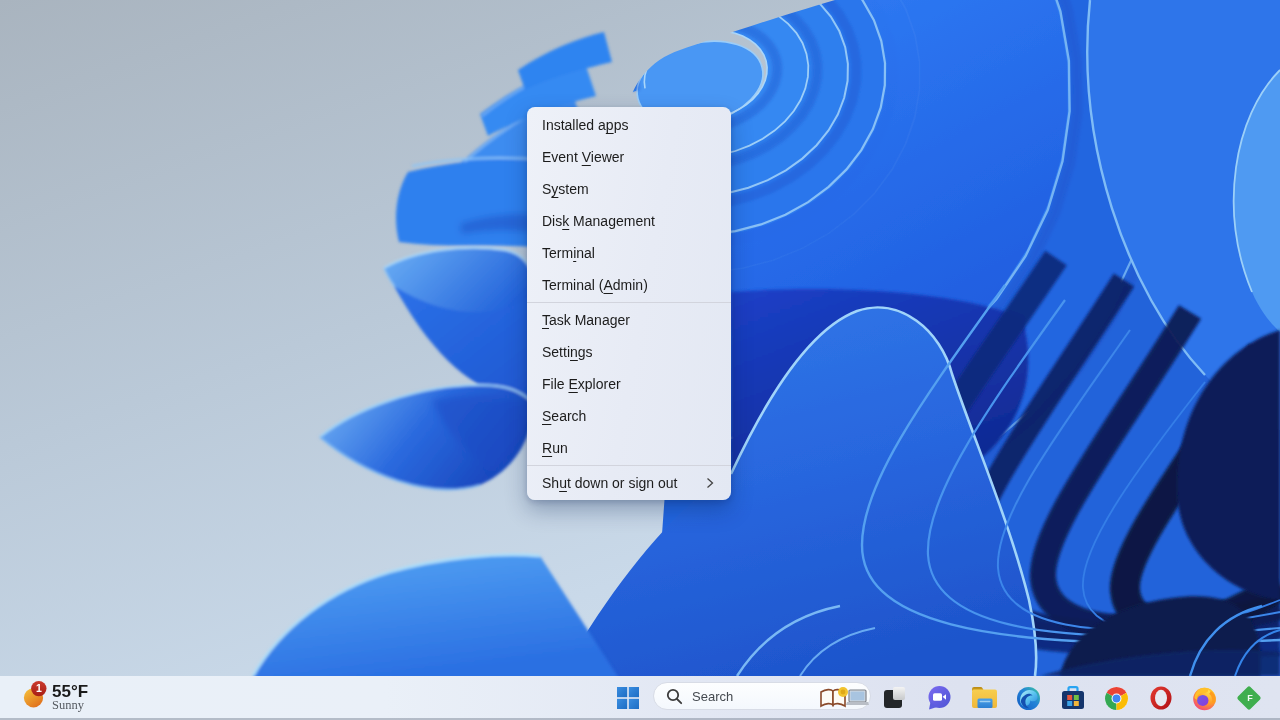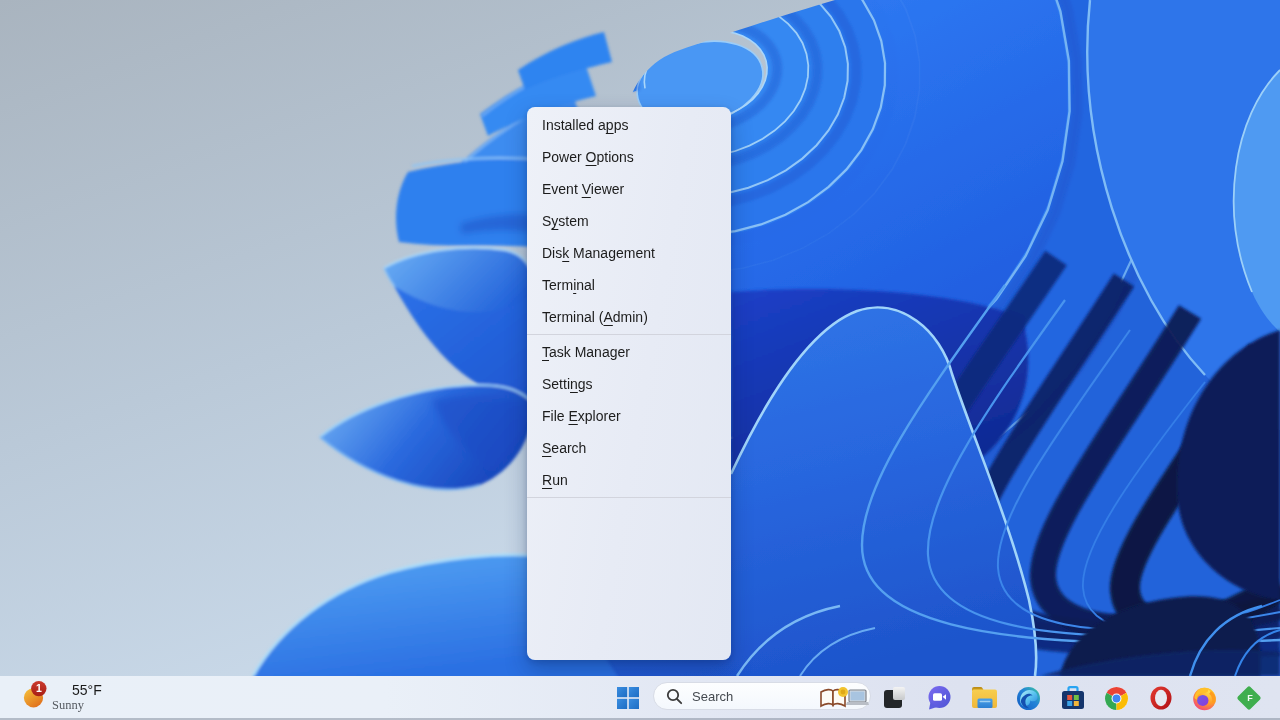--- a/index.html
+++ b/index.html
@@ -1,26 +1,26 @@
 <!DOCTYPE html>
 <html><head>
 <meta charset="utf-8">
 <style>
 html,body{margin:0;padding:0;width:1280px;height:720px;overflow:hidden;font-family:"Liberation Sans",sans-serif;}
 #stage{position:relative;width:1280px;height:720px;overflow:hidden;}
 #wall{position:absolute;left:0;top:0;}
-#menu{position:absolute;left:527px;top:107px;width:204px;height:553px;background:linear-gradient(100deg,#eef1f8 0%,#e7ebf5 55%,#e3e8f3 100%);border-radius:8px;box-shadow:0 10px 22px rgba(0,30,80,.30), 0 2px 6px rgba(0,30,80,.18);box-sizing:border-box;}
+#menu{position:absolute;left:527px;top:107px;width:204px;height:393px;background:linear-gradient(100deg,#eef1f8 0%,#e7ebf5 55%,#e3e8f3 100%);border-radius:8px;box-shadow:0 10px 22px rgba(0,30,80,.30), 0 2px 6px rgba(0,30,80,.18);box-sizing:border-box;}
 #menu .it{position:relative;height:32px;line-height:32px;padding-left:15px;font-size:14px;color:#1c1c1c;white-space:nowrap;}
 #menu .pad{height:2px;}
 #menu .sep{height:1px;background:#d2d4dd;margin:1px 0;}
 #menu .u{text-decoration:underline;text-underline-offset:3px;text-decoration-thickness:1px;}
 #menu .arrow{position:absolute;right:17px;top:10px;}
 #bar{position:absolute;left:0;top:676px;width:1280px;height:44px;box-shadow:inset 0 -2px 0 rgba(125,135,152,0.5);background:linear-gradient(90deg,#e9f0f8 0%,#eaf0f8 30%,#e2e7f3 55%,#dde2f0 75%,#dfe4f1 100%);}
 #bar .abs{position:absolute;}
-#wx-temp{position:absolute;left:52px;top:6px;font-size:14px;font-weight:400;color:#1a1a1a;margin-left:20px;}
+#wx-temp{position:absolute;left:52px;top:6px;font-size:17px;font-weight:700;color:#1a1a1a;}
 #wx-cond{position:absolute;left:52px;top:22px;font-size:12.5px;color:#555a60;font-family:Liberation Serif, serif;}
 #search{position:absolute;left:653px;top:6px;width:218px;height:28px;background:linear-gradient(180deg,#fdfeff,#f4f8fd);border:1px solid #d8dce6;border-radius:15px;box-sizing:border-box;}
 #search .txt{position:absolute;left:38px;top:6px;font-size:13px;color:#454a50;}
 </style>
 </head>
 <body>
 <div id="stage">
 
 <svg id="wall" width="1280" height="720" viewBox="0 0 1280 720">
   <defs>
@@ -152,33 +152,35 @@
     <path d="M 320 437 C 365 475 430 500 480 485" fill="none" stroke="#77b4f3" stroke-width="1.8"></path>
     <path d="M 432 400 C 470 392 505 395 524 405 C 527 430 514 456 492 470 C 462 450 442 425 432 400 Z" fill="#1b4cc4" opacity="0.55" filter="url(#b3)"></path>
     <path d="M 253 676 C 280 628 330 590 390 572 C 440 558 498 552 540 556 L 620 680 L 253 680 Z" fill="url(#bowlg)"></path>
     <path d="M 253 676 C 280 628 330 590 390 572 C 440 558 498 552 540 556" fill="none" stroke="#abddfa" stroke-width="2.8"></path>
   </g>
 </svg>
 
 <div id="menu">
   <div class="pad"></div>
   <div class="it">Installed a<span class="u">p</span>ps</div>
-  <div class="it">Power <span class="u">O</span>ptions</div>
   <div class="it">Event <span class="u">V</span>iewer</div>
   <div class="it">S<span class="u">y</span>stem</div>
   <div class="it">Dis<span class="u">k</span> Management</div>
   <div class="it">Term<span class="u">i</span>nal</div>
   <div class="it">Terminal (<span class="u">A</span>dmin)</div>
   <div class="sep"></div>
   <div class="it"><span class="u">T</span>ask Manager</div>
   <div class="it">Setti<span class="u">n</span>gs</div>
   <div class="it">File <span class="u">E</span>xplorer</div>
   <div class="it"><span class="u">S</span>earch</div>
   <div class="it"><span class="u">R</span>un</div>
   <div class="sep"></div>
+  <div class="it">Sh<span class="u">u</span>t down or sign out<svg class="arrow" width="8" height="12" viewBox="0 0 8 12">
+          <path d="M1.5 1.5 L6.5 6 L1.5 10.5" fill="none" stroke="#444" stroke-width="1.3"></path>
+        </svg></div>
 </div>
 
 <div id="bar">
   <svg class="abs" style="left:22px;top:2px" width="30" height="40" viewBox="0 0 30 40">
     <defs>
       <linearGradient id="sun" x1="0" y1="0" x2="0.7" y2="1">
         <stop offset="0" stop-color="#f6c53d"></stop>
             <stop offset="1" stop-color="#e0701c"></stop>
       </linearGradient>
       <linearGradient id="bdg" x1="0" y1="0" x2="0" y2="1">

